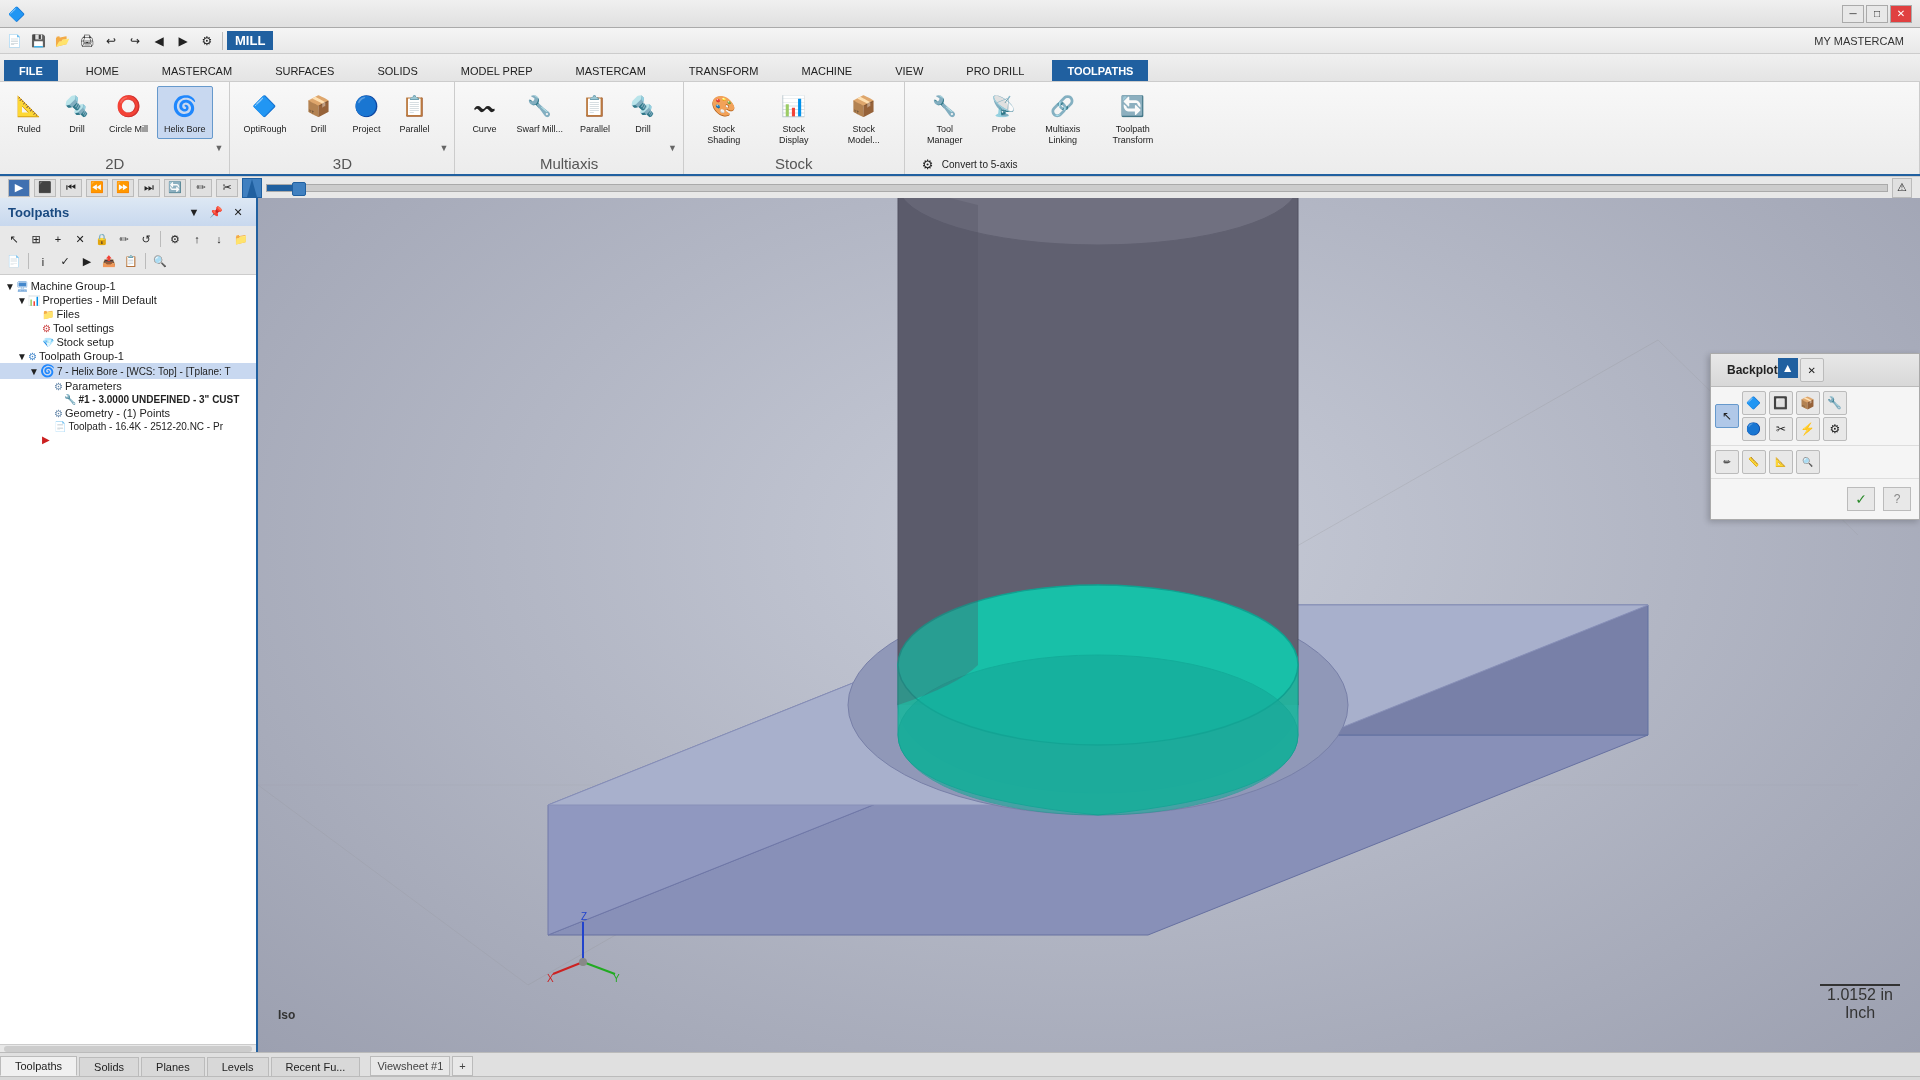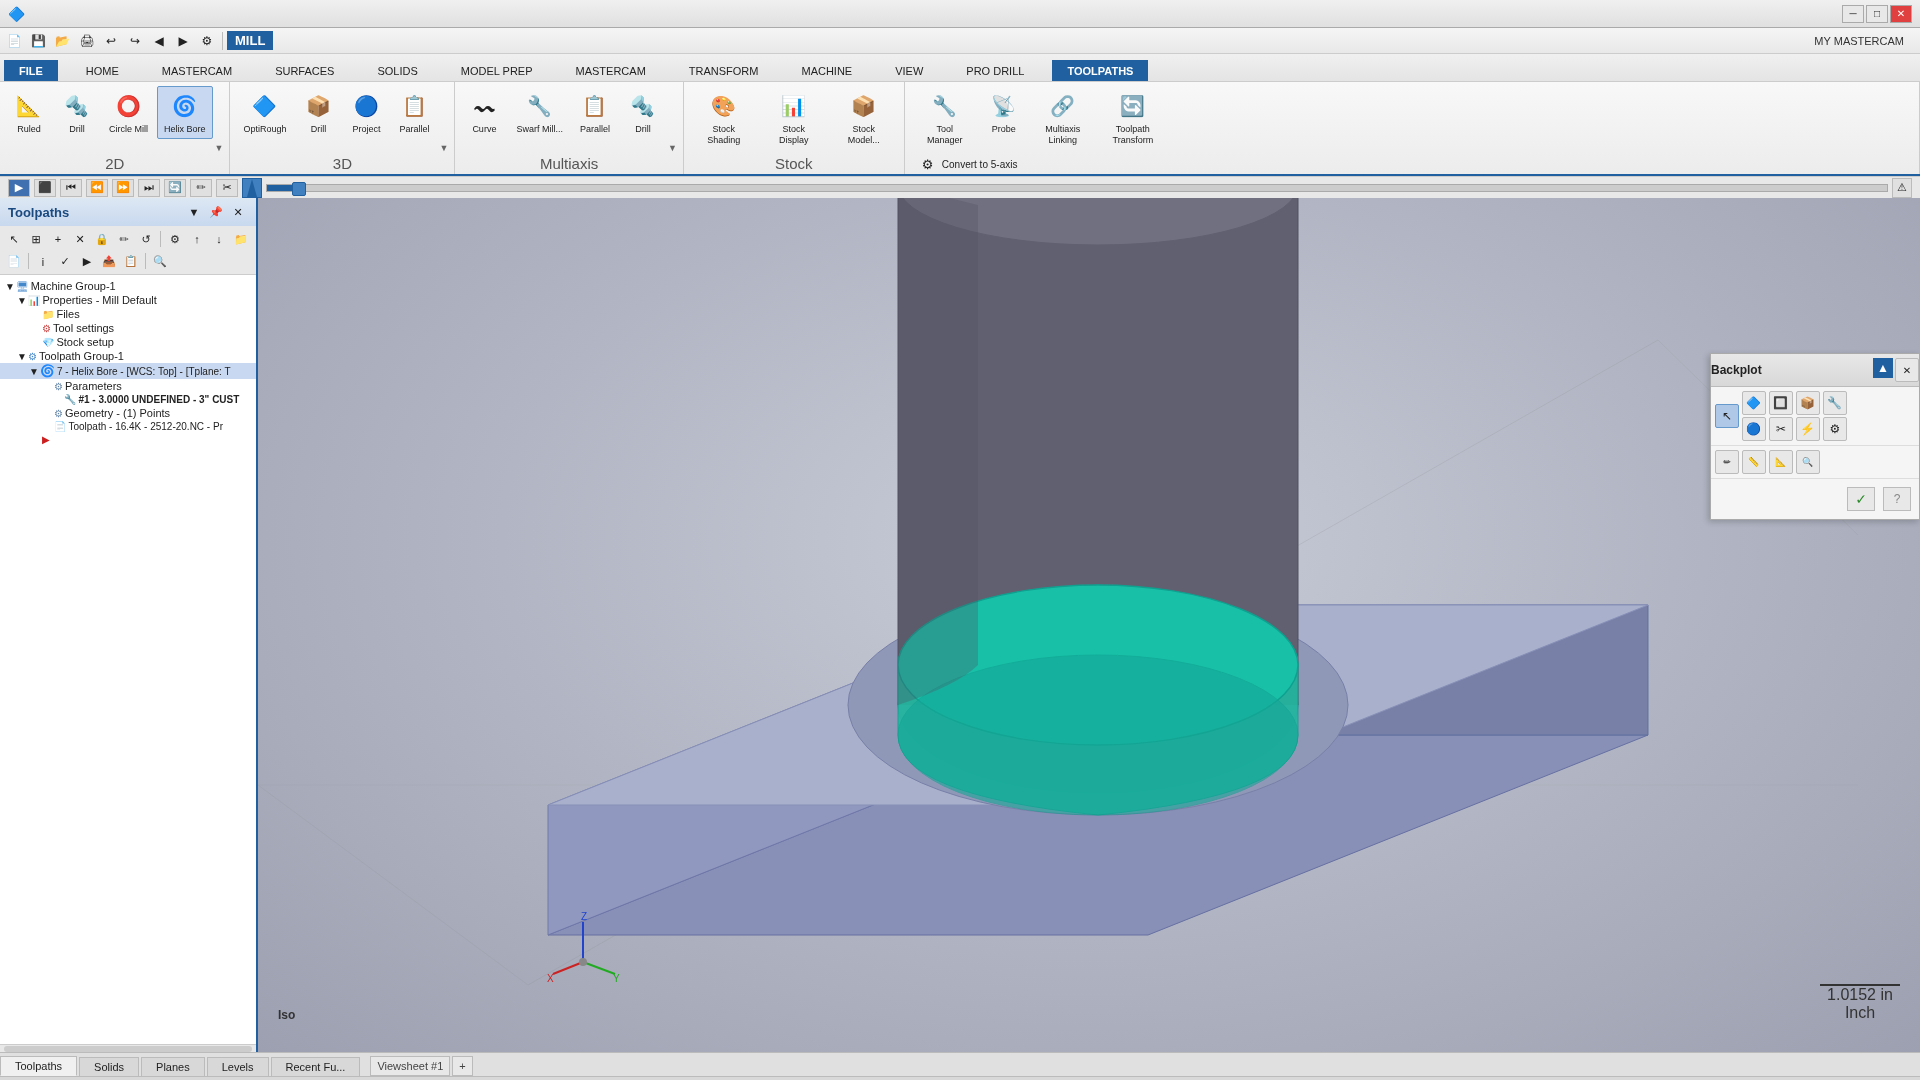--- a/index.html
+++ b/index.html
@@ -34,21 +34,21 @@
     .ribbon-btn .btn-label { font-size: 9px; text-align: center; margin-top: 2px; line-height: 1.2; max-width: 54px; }
     .ribbon-chevron { font-size: 9px; color: #666; align-self: flex-end; cursor: pointer; }
 
     
     .ribbon-stack { display: flex; flex-direction: column; gap: 1px; }
     .ribbon-stack-btn { display: flex; align-items: center; gap: 4px; padding: 2px 6px; cursor: pointer; border: 1px solid transparent; border-radius: 2px; font-size: 10px; white-space: nowrap; }
     .ribbon-stack-btn .s-icon { font-size: 13px; width: 16px; }
 
     
     #backplot-panel { position: absolute; right: 0; top: 155px; width: 210px; background: #f5f5f5; border: 1px solid #aaa; box-shadow: -2px 2px 6px rgba(0,0,0,0.2); z-index: 100; }
-    #backplot-header { background: linear-gradient(to bottom, #e8e8e8, #d8d8d8); padding: 4px 0; display: flex; justify-content: space-between; align-items: center; border-bottom: 1px solid #bbb; }
+    #backplot-header { background: linear-gradient(to bottom, #e8e8e8, #d8d8d8); padding: 4px 16px; display: flex; justify-content: flex-start; align-items: center; border-bottom: 1px solid #bbb; }
     #backplot-header .title { font-size: 12px; font-weight: bold; }
     #backplot-toolbar { padding: 4px; display: flex; align-items: center; gap: 3px; border-bottom: 1px solid #ddd; }
     #backplot-toolbar2 { padding: 4px; display: flex; flex-wrap: wrap; gap: 3px; border-bottom: 1px solid #ddd; }
     .bp-btn { width: 24px; height: 24px; border: 1px solid #bbb; background: #e8e8e8; display: flex; align-items: center; justify-content: center; font-size: 12px; cursor: pointer; border-radius: 2px; }
     .bp-btn.active { background: #b0c8e8; border-color: #6699cc; }
     #backplot-footer { padding: 8px; display: flex; justify-content: flex-end; gap: 8px; }
     .bp-ok { width: 28px; height: 24px; background: #e8e8e8; border: 1px solid #bbb; display: flex; align-items: center; justify-content: center; cursor: pointer; font-size: 14px; color: #2a8a2a; }
     .bp-cancel { width: 28px; height: 24px; background: #e8e8e8; border: 1px solid #bbb; display: flex; align-items: center; justify-content: center; cursor: pointer; font-size: 12px; color: #888; }
     .bp-arrow { width: 20px; height: 20px; background: #2060a0; display: flex; align-items: center; justify-content: center; color: white; font-size: 12px; cursor: pointer; }
 

